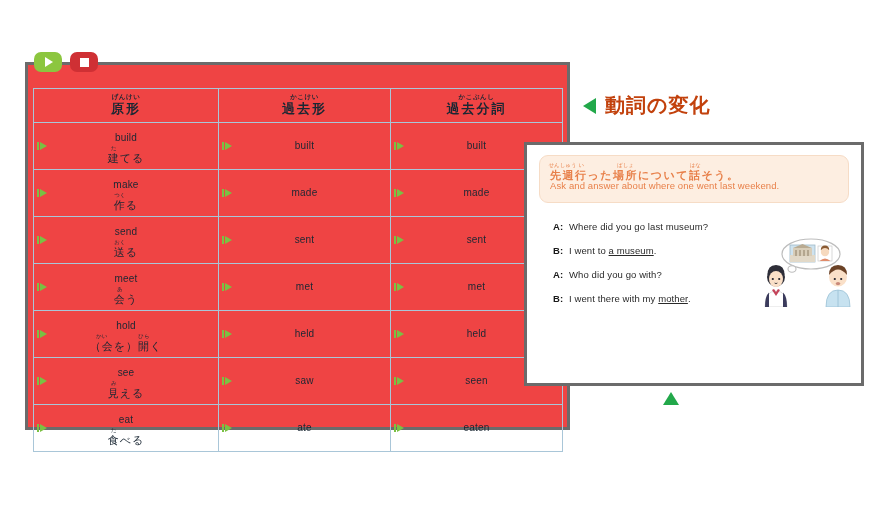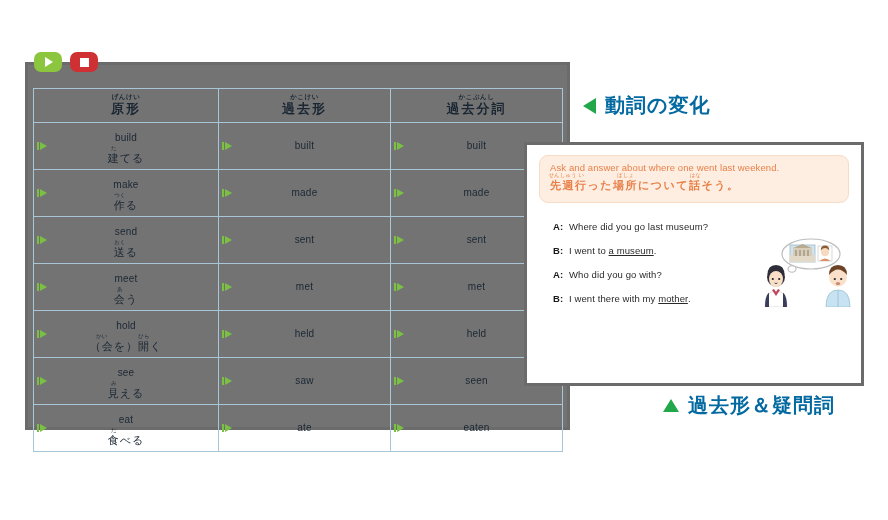--- a/index.html
+++ b/index.html
@@ -15,21 +15,21 @@
     overflow: hidden;
   }
 
   
   #app-window {
     position: absolute;
     left: 25px;
     top: 62px;
     width: 545px;
     height: 368px;
-    background: #737373;
+    background: #ef4444;
     border: 3px solid #6b6b6b;
     box-sizing: border-box;
   }
 
   
   #transport-bar {
     position: absolute;
     left: 34px;
     top: 52px;
     display: flex;
@@ -145,21 +145,21 @@
   }
 
   
   .side-label {
     position: absolute;
     display: flex;
     align-items: center;
     gap: 9px;
     font-size: 20px;
     font-weight: bold;
-    color: #0369a1;
+    color: #c2410c;
     letter-spacing: 1px;
     white-space: nowrap;
   }
   #label-verbs { left: 583px; top: 92px; }
   #label-past  { left: 663px; top: 392px; }
 
   .tri-left {
     width: 0; height: 0;
     border-right: 13px solid #22a84a;
     border-top: 8px solid transparent;
@@ -377,30 +377,29 @@
   </table>
 </div>
 
 <div class="side-label" id="label-verbs">
   <span class="tri-left"></span>
   <span>動詞の変化</span>
 </div>
 
 <div class="side-label" id="label-past">
   <span class="tri-up"></span>
-  <span>過去形＆疑問詞</span>
 </div>
 
 <div id="dialogue-popup">
 
   <div id="task-banner">
-    <div id="task-en">Ask and answer about where one went last weekend.</div>
     <div id="task-jp">
       <span class="rb"><span class="rt">せんしゅう</span><span>先週</span></span><span class="rb"><span class="rt">い</span><span>行</span></span><span>った</span><span class="rb"><span class="rt">ばしょ</span><span>場所</span></span><span>について</span><span class="rb"><span class="rt">はな</span><span>話</span></span><span>そう。</span>
     </div>
+    <div id="task-en">Ask and answer about where one went last weekend.</div>
   </div>
 
   <div id="dialogue-lines">
       <div class="d-line">
         <span class="d-spk">A:</span>
         <span class="d-txt">Where did you go last museum?</span>
       </div>
       <div class="d-line">
         <span class="d-spk">B:</span>
         <span class="d-txt">I went to <span class="ul">a museum</span>.</span>

